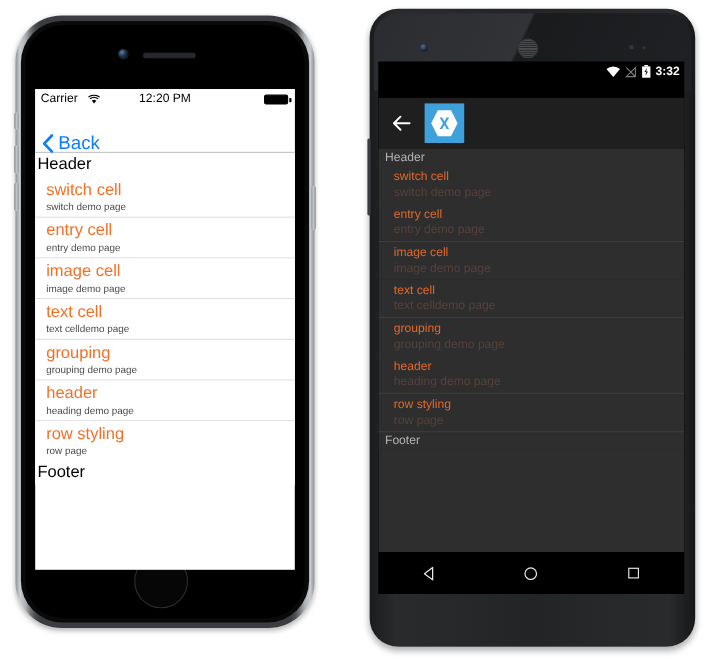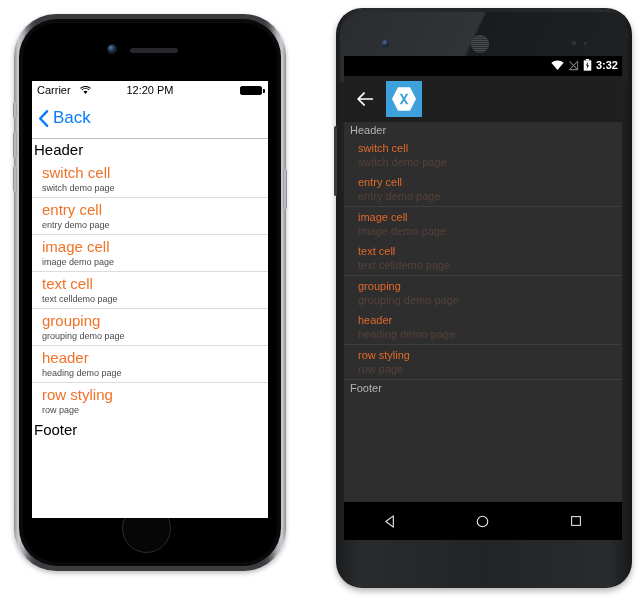--- a/index.html
+++ b/index.html
@@ -137,21 +137,21 @@
 
   
   .ios-nav {
     position: relative;
     height: 38px;
     background: #ffffff;
     border-bottom: 1px solid #c0c0c2;
   }
   .ios-back {
     position: absolute;
-    left: 6px; top: 8px;
+    left: 6px; top: 20px;
     display: flex;
     align-items: center;
     color: #0a7cff;
     font-size: 17px;
     cursor: pointer;
   }
   .ios-chev {
     width: 11px; height: 19px;
     margin-right: 4px;
   }
@@ -252,21 +252,21 @@
   .an-screen {
     position: absolute;
     left: 8px; top: 48px;
     width: 278px; height: 484px;
     background: #000000;
     overflow: hidden;
   }
 
   .an-status {
     position: relative;
-    height: 20px;
+    height: 33px;
     background: #000000;
     text-align: center;
   }
   .an-status .tray {
     position: absolute;
     right: 4px; top: 0;
     height: 18px;
     display: flex;
     align-items: center;
     gap: 4px;

